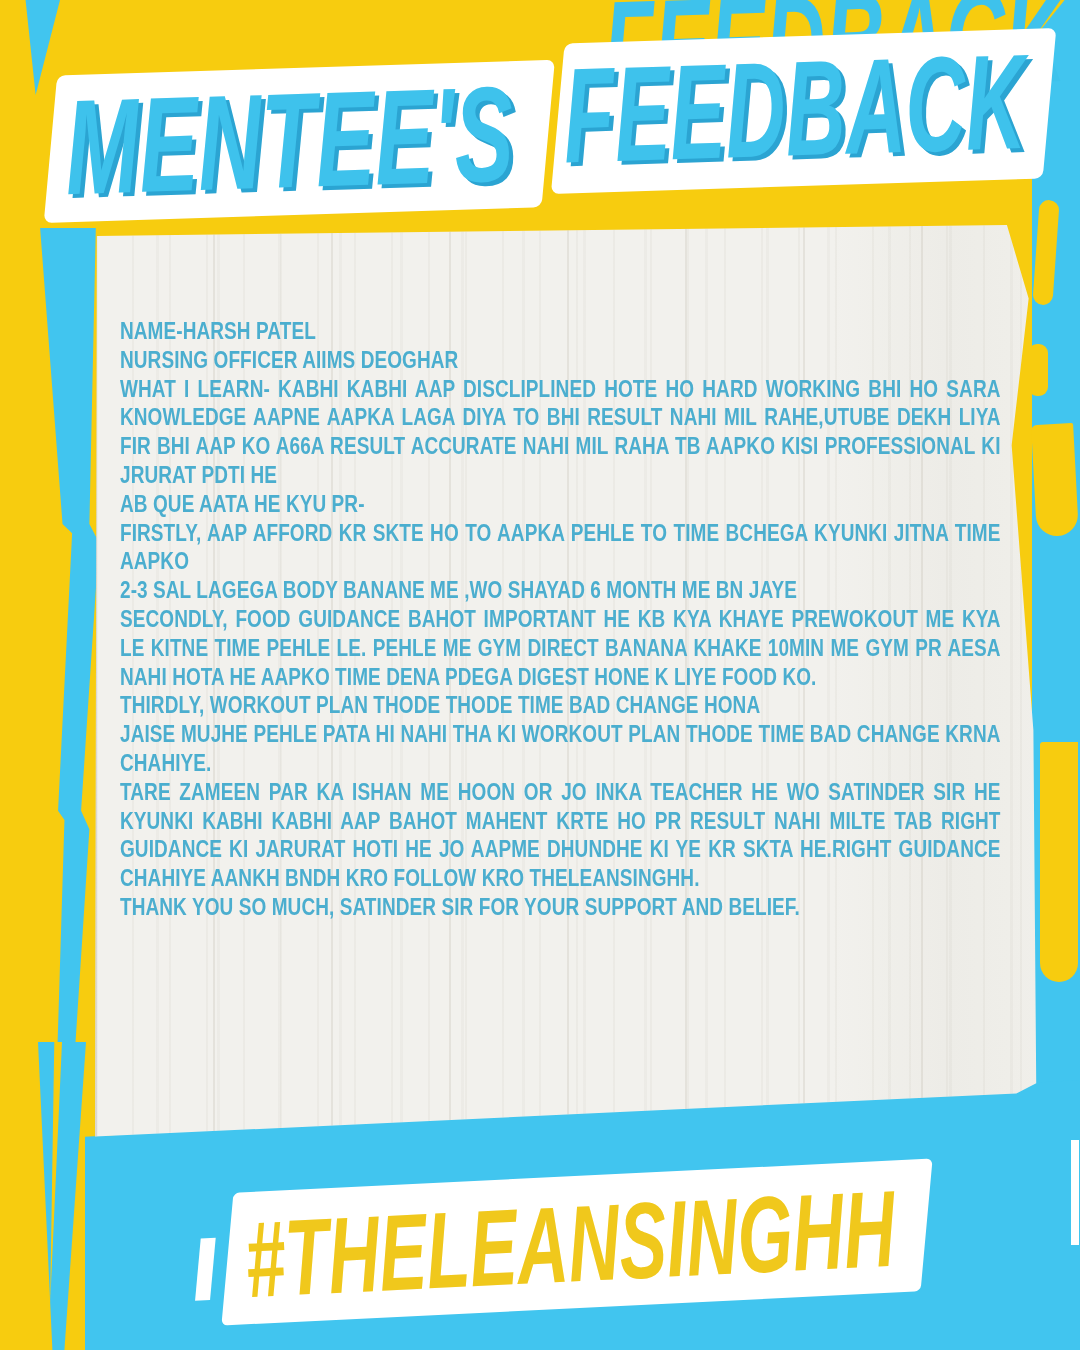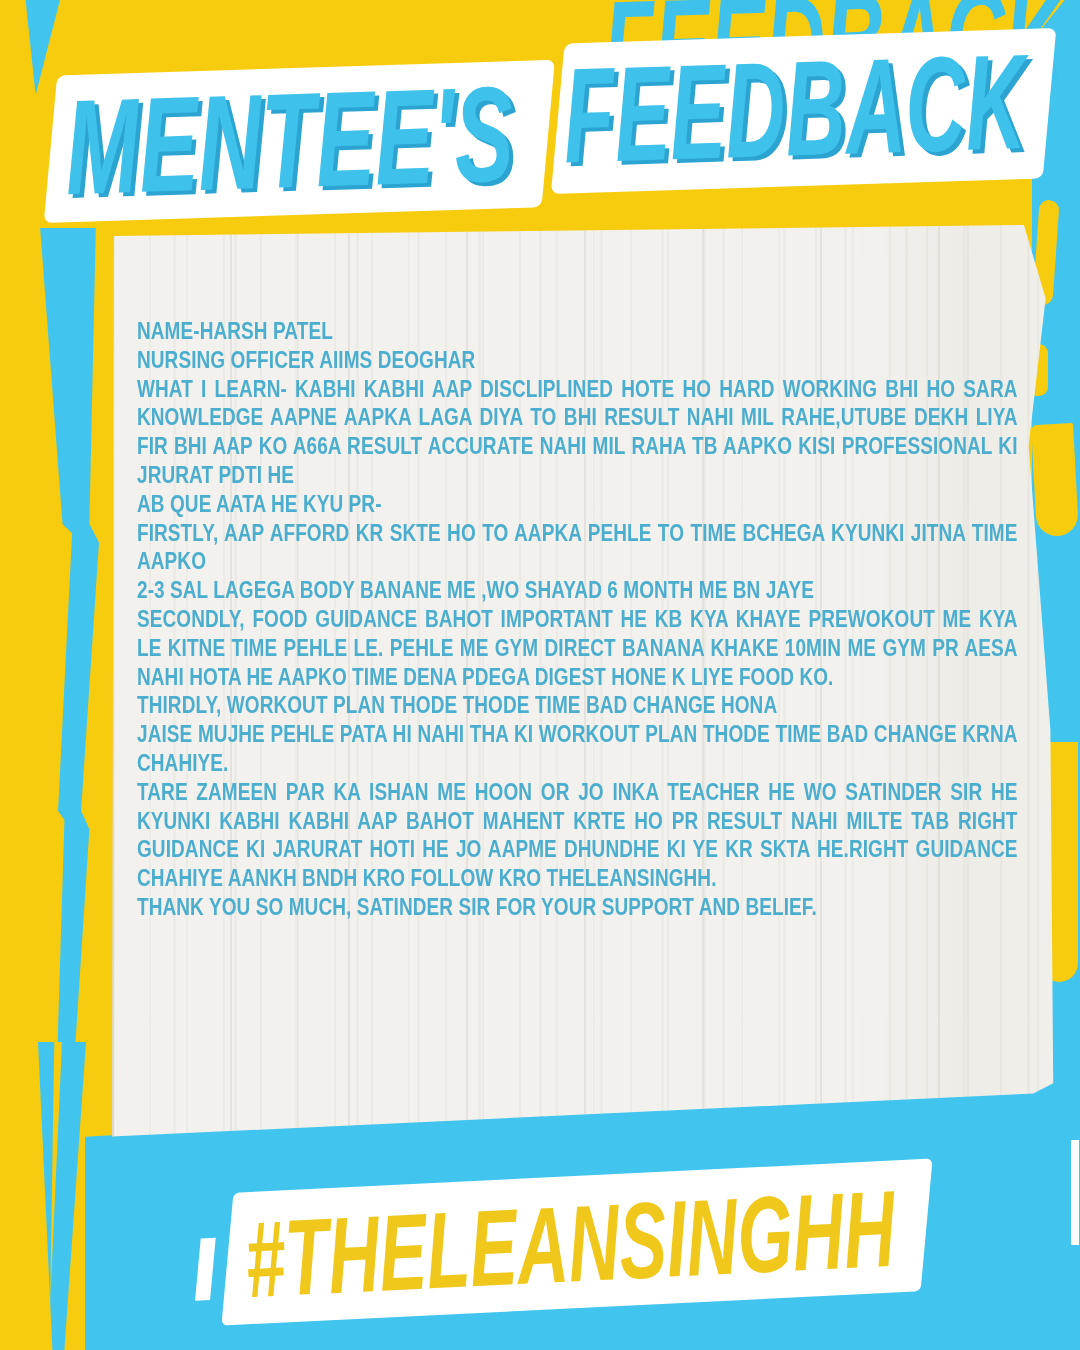--- a/index.html
+++ b/index.html
@@ -40,21 +40,21 @@
   .drip-d{left:1040px;top:742px;width:38px;height:240px;border-radius:4px 0 26px 26px;}
 
   
   .bottom-block{
     left:85px;top:1080px;width:995px;height:270px;background:#41C5EF;
     clip-path:polygon(0 21%,100% 0,100% 100%,0 100%);
   }
 
   
   .panel{
-    left:112px;top:225px;width:945px;height:918px;
+    left:95px;top:225px;width:945px;height:918px;
     background:
       repeating-linear-gradient(90deg, rgba(173,166,150,0.20) 0 2px, rgba(0,0,0,0) 2px 118px),
       repeating-linear-gradient(90deg, rgba(190,185,172,0.12) 0 2px, rgba(0,0,0,0) 2px 37px),
       repeating-linear-gradient(90deg, rgba(160,155,140,0.07) 0 3px, rgba(0,0,0,0) 3px 61px),
       linear-gradient(90deg,#F2F1ED 0 78%, #EDECE7 90%, #F0EFEA 100%);
     clip-path:polygon(0.2% 1.2%, 96.5% 0, 98.8% 8%, 97% 24%, 99.3% 55%, 99.6% 93.5%, 97.5% 94.6%, 0 99.3%);
     z-index:3;
   }
   .feedback-text{
     position:absolute;left:25px;top:92px;width:1066px;

